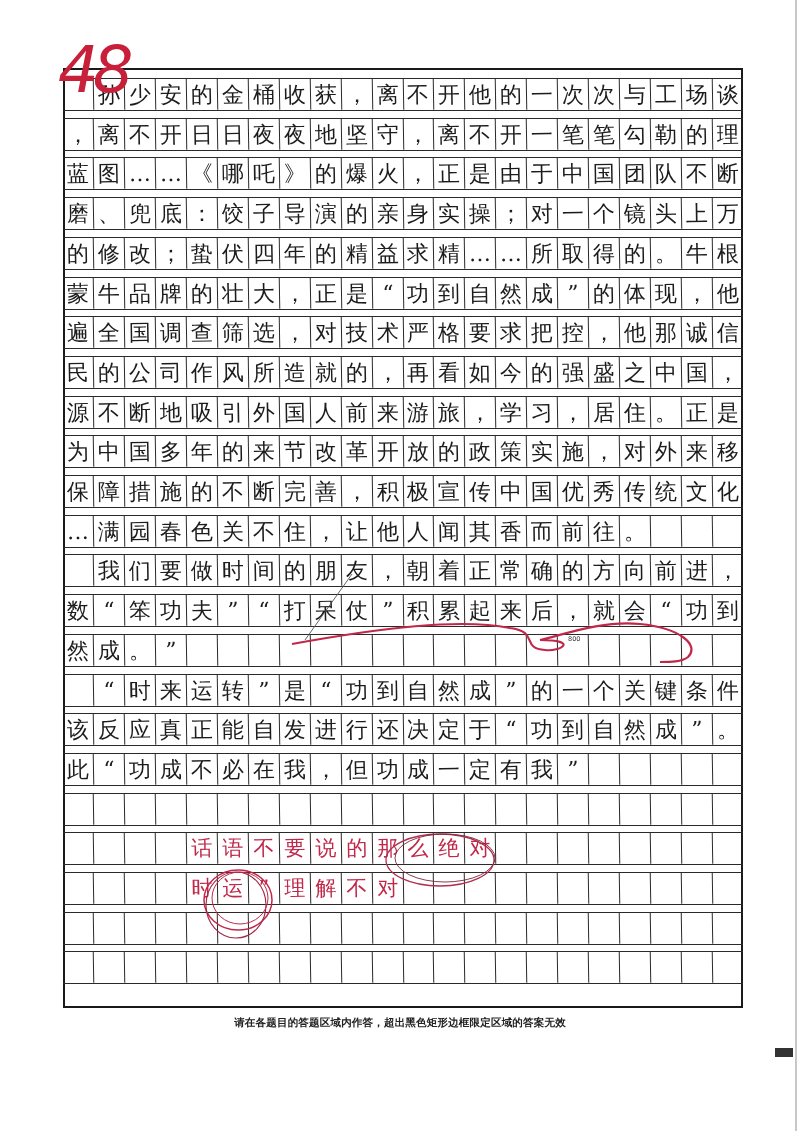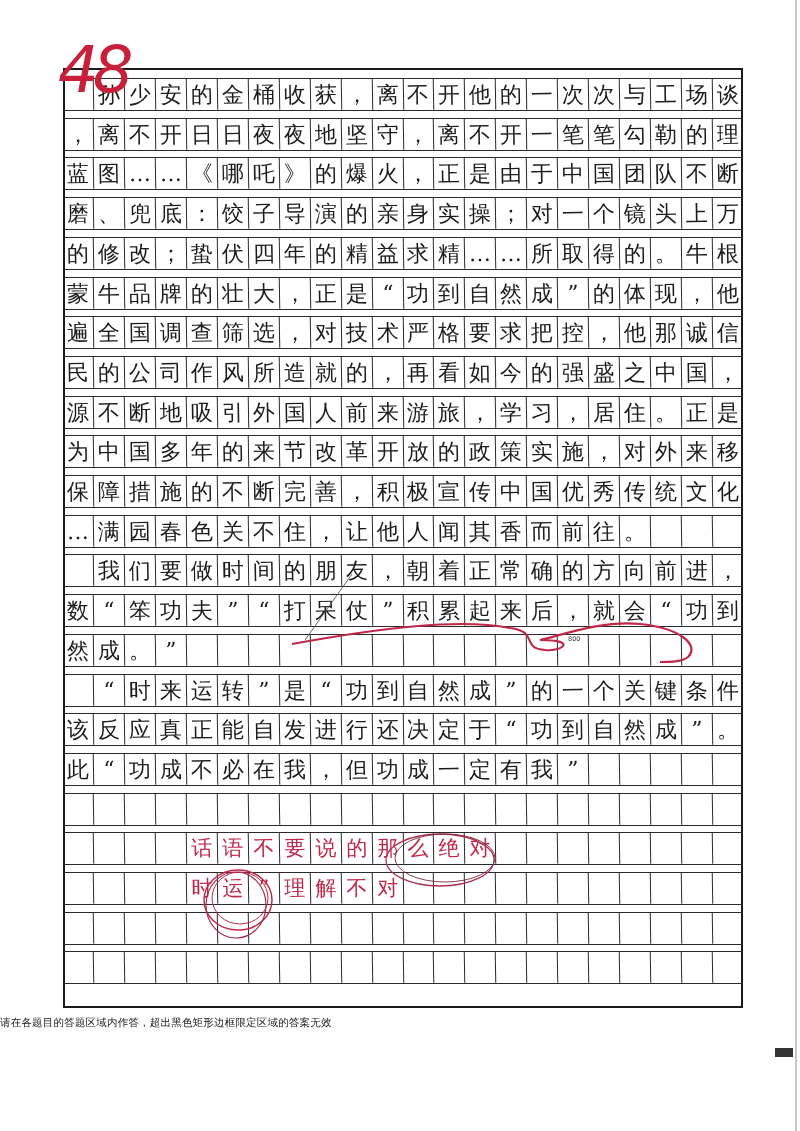--- a/index.html
+++ b/index.html
@@ -25,23 +25,24 @@
     flex: 1 1 0; height: 100%; box-sizing: border-box;
     border-right: 1.3px solid #2a2a2a;
     display: flex; align-items: center; justify-content: center;
     font-family: "DejaVu Serif", serif;
     font-size: 22px; color: #1c1c1c; line-height: 1;
     transform: rotate(-1deg);
   }
   .cell:last-child { border-right: none; }
   .cell.red { color: #c0284a; font-family: "DejaVu Sans", sans-serif; font-size: 21px; }
   .footer-note {
-    position: absolute; left: 0; top: 1016px; width: 800px; text-align: left;
+    position: absolute; left: 0; top: 1016px; width: 800px; text-align: center;
     font-family: "DejaVu Serif", serif; font-size: 10.5px; color: #222;
     letter-spacing: 0.2px;
+    font-weight: bold;
   }
   .page-mark {
     position: absolute; left: 775px; top: 1048px; width: 18px; height: 9px;
     background: #333;
   }
   .score {
     position: absolute; left: 58px; top: 38px; width: 95px; height: 80px;
     color: #c8203a; font-family: "DejaVu Sans", sans-serif;
     font-size: 64px; line-height: 1; font-style: italic; letter-spacing: -6px;
     pointer-events: none;

